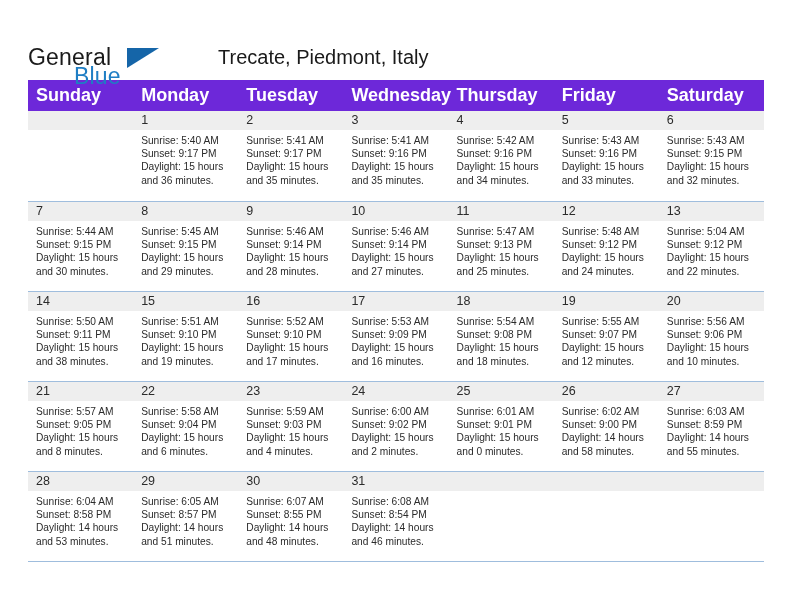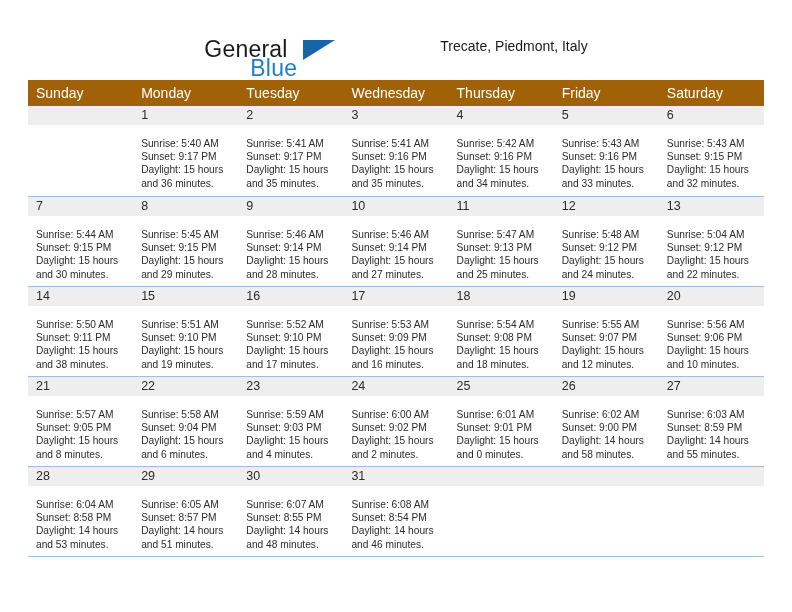--- a/index.html
+++ b/index.html
@@ -19,22 +19,22 @@
     width: 792px;
     height: 612px;
     box-sizing: border-box;
     padding: 0 28px;
   }
 
   
   .header {
     display: flex;
     align-items: flex-start;
-    justify-content: center;
-    padding-top: 28px;
+    justify-content: flex-start;
+    padding-top: 36px;
     height: 68px;
     box-sizing: border-box;
   }
   .brand {
     position: relative;
     width: 190px;
     height: 52px;
   }
   .brand-general {
     position: absolute;
@@ -67,39 +67,38 @@
     text-align: right;
     padding-top: 0px;
   }
   .cal-title {
     font-size: 27px;
     color: #1a1a1a;
     line-height: 1.05;
     white-space: nowrap;
   }
   .cal-sub {
-    font-size: 14px;
+    font-size: 20px;
     color: #1a1a1a;
     margin-top: 10px;
     white-space: nowrap;
-    margin-left: 46px;
   }
 
   
   .calendar {
     margin-top: 12px;
     width: 736px;
     border-collapse: collapse;
     table-layout: fixed;
   }
   .calendar th {
-    background: #a16207;
+    background: #6d28d9;
     color: #ffffff;
-    font-weight: normal;
-    font-size: 14px;
+    font-weight: bold;
+    font-size: 18px;
     text-align: left;
     padding: 5px 0 5px 8px;
     height: 13px;
     border: none;
   }
   .calendar td {
     vertical-align: top;
     width: 105.1px;
     height: 76px;
     padding: 0;
@@ -119,21 +118,21 @@
     font-size: 12.5px;
     color: #2b2b2b;
     padding: 2px 0 3px 8px;
     height: 14px;
     line-height: 14px;
   }
   .daynum.empty {
     background: #eeeeee;
   }
   .details {
-    padding: 12px 6px 0 8px;
+    padding: 4px 6px 0 8px;
     font-size: 10.2px;
     line-height: 13.2px;
     color: #2b2b2b;
   }
   .details div {
     white-space: nowrap;
   }
   td.blank .daynum {
     background: #eeeeee;
   }

